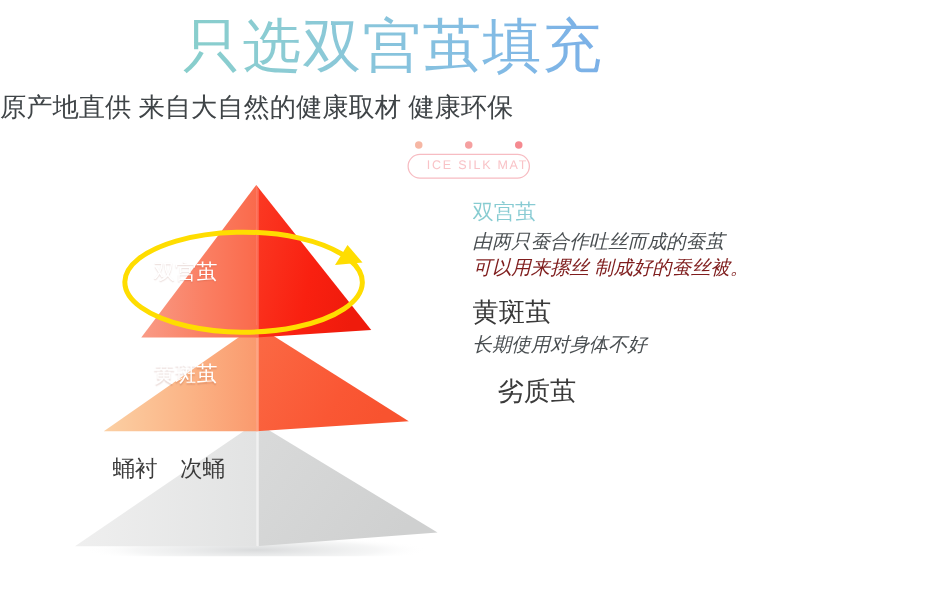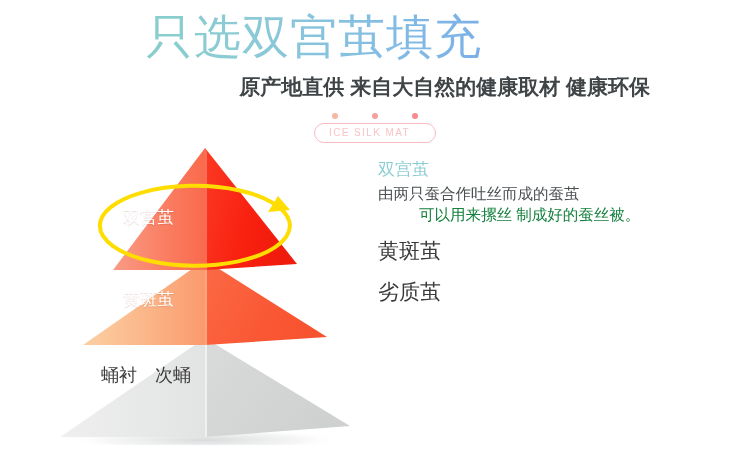--- a/index.html
+++ b/index.html
@@ -23,92 +23,91 @@
     letter-spacing:1px;
     background:linear-gradient(90deg,#82cdc6 0%,#86cfc8 18%,#8ccbd5 38%,#83bce4 62%,#76a9e9 85%,#6fa4ea 100%);
     -webkit-background-clip:text;
     background-clip:text;
     color:transparent;
     -webkit-text-fill-color:transparent;
     white-space:nowrap;
   }
   .hero-sub{
     position:absolute;left:0;top:73px;width:650px;
-    text-align:right;
+    text-align:left;
     font-size:21px;
     line-height:28px;
     color:#3f4447;
     letter-spacing:0px;
     white-space:nowrap;
-    font-weight:bold;
   }
 
   .dots{
     position:absolute;left:0;top:113px;width:750px;
     text-align:center;
     font-size:0;
   }
   .dots i{
     display:inline-block;width:6px;height:6px;border-radius:50%;
     margin:0 17px;
   }
   .dot-1{background:#f6b7a4;}
   .dot-2{background:#f5a0a0;}
   .dot-3{background:#f58a90;}
 
   .badge-wrap{position:absolute;left:0;top:122px;width:750px;text-align:center;}
   .badge{
     display:inline-block;
     border:1px solid #f7bcc2;
     border-radius:10px;
-    padding:2px 25px 3px 14px;
+    padding:2px 0 3px 14px;
     font-size:10px;
     line-height:13px;
     color:#f9c3c7;
     letter-spacing:1.4px;
     white-space:nowrap;
   }
 
   
   .pyramid{position:absolute;left:35px;top:140px;width:330px;height:305px;}
   .pyramid svg{display:block;}
   .pyr-label{
     position:absolute;
     font-size:17px;
     line-height:20px;
     white-space:nowrap;
     color:#ffffff;
     text-shadow:0 1px 1px rgba(130,40,20,.18);
   }
   .lbl-top{left:88px;top:68px;}
   .lbl-mid{left:88px;top:150px;}
-  .lbl-bot{left:66px;top:225px;color:#3c3c3c;text-shadow:none;font-size:18px;}
+  .lbl-bot{left:55px;top:225px;color:#3c3c3c;text-shadow:none;font-size:18px;}
   .lbl-bot span{display:inline-block;}
   .lbl-bot .sp{width:18px;}
 
   
   .info{position:absolute;left:378px;top:158px;width:300px;}
   .blk{margin-bottom:9px;}
   .blk-h{
     font-size:19px;line-height:26px;font-weight:400;color:#3a3a3a;
     white-space:nowrap;margin:0 0 1px 0;
   }
   .blk-h.grad{
     font-size:17px;line-height:24px;
     background:linear-gradient(90deg,#86ccd0 0%,#8ac8d8 40%,#84bce4 75%,#7db4e8 100%);
     -webkit-background-clip:text;background-clip:text;
     color:transparent;-webkit-text-fill-color:transparent;
   }
   .blk-h.big{font-size:21px;line-height:28px;}
   .blk-p{
-    font-size:15.5px;line-height:21px;color:#4a4f52;white-space:nowrap;
-  }
-  .blk-p.soft{color:#15803d;margin-left:41px;}
+    font-size:15.5px;line-height:21px;color:#4a4f52;white-space:nowrap;font-style:italic;
+  }
+  .blk-p.soft{color:#7f1d1d;}
   .sec2{margin-top:12px;}
-  .sec3{margin-top:13px;}
+  .sec3{margin-top:13px;margin-left:20px;}
 </style>
 </head>
 <body>
 
 <div id="page">
 
   <div class="hero">
     <div class="hero-title">只选双宫茧填充</div>
     <div class="hero-sub">原产地直供 来自大自然的健康取材 健康环保</div>
 
@@ -194,20 +193,21 @@
   <div class="info">
 
     <div class="blk">
       <div class="blk-h grad">双宫茧</div>
       <div class="blk-p">由两只蚕合作吐丝而成的蚕茧</div>
       <div class="blk-p soft">可以用来摞丝 制成好的蚕丝被。</div>
     </div>
 
     <div class="blk sec2">
       <div class="blk-h big">黄斑茧</div>
+      <div class="blk-p">长期使用对身体不好</div>
     </div>
 
     <div class="blk sec3">
       <div class="blk-h big">劣质茧</div>
     </div>
 
   </div>
 
 </div>
 

